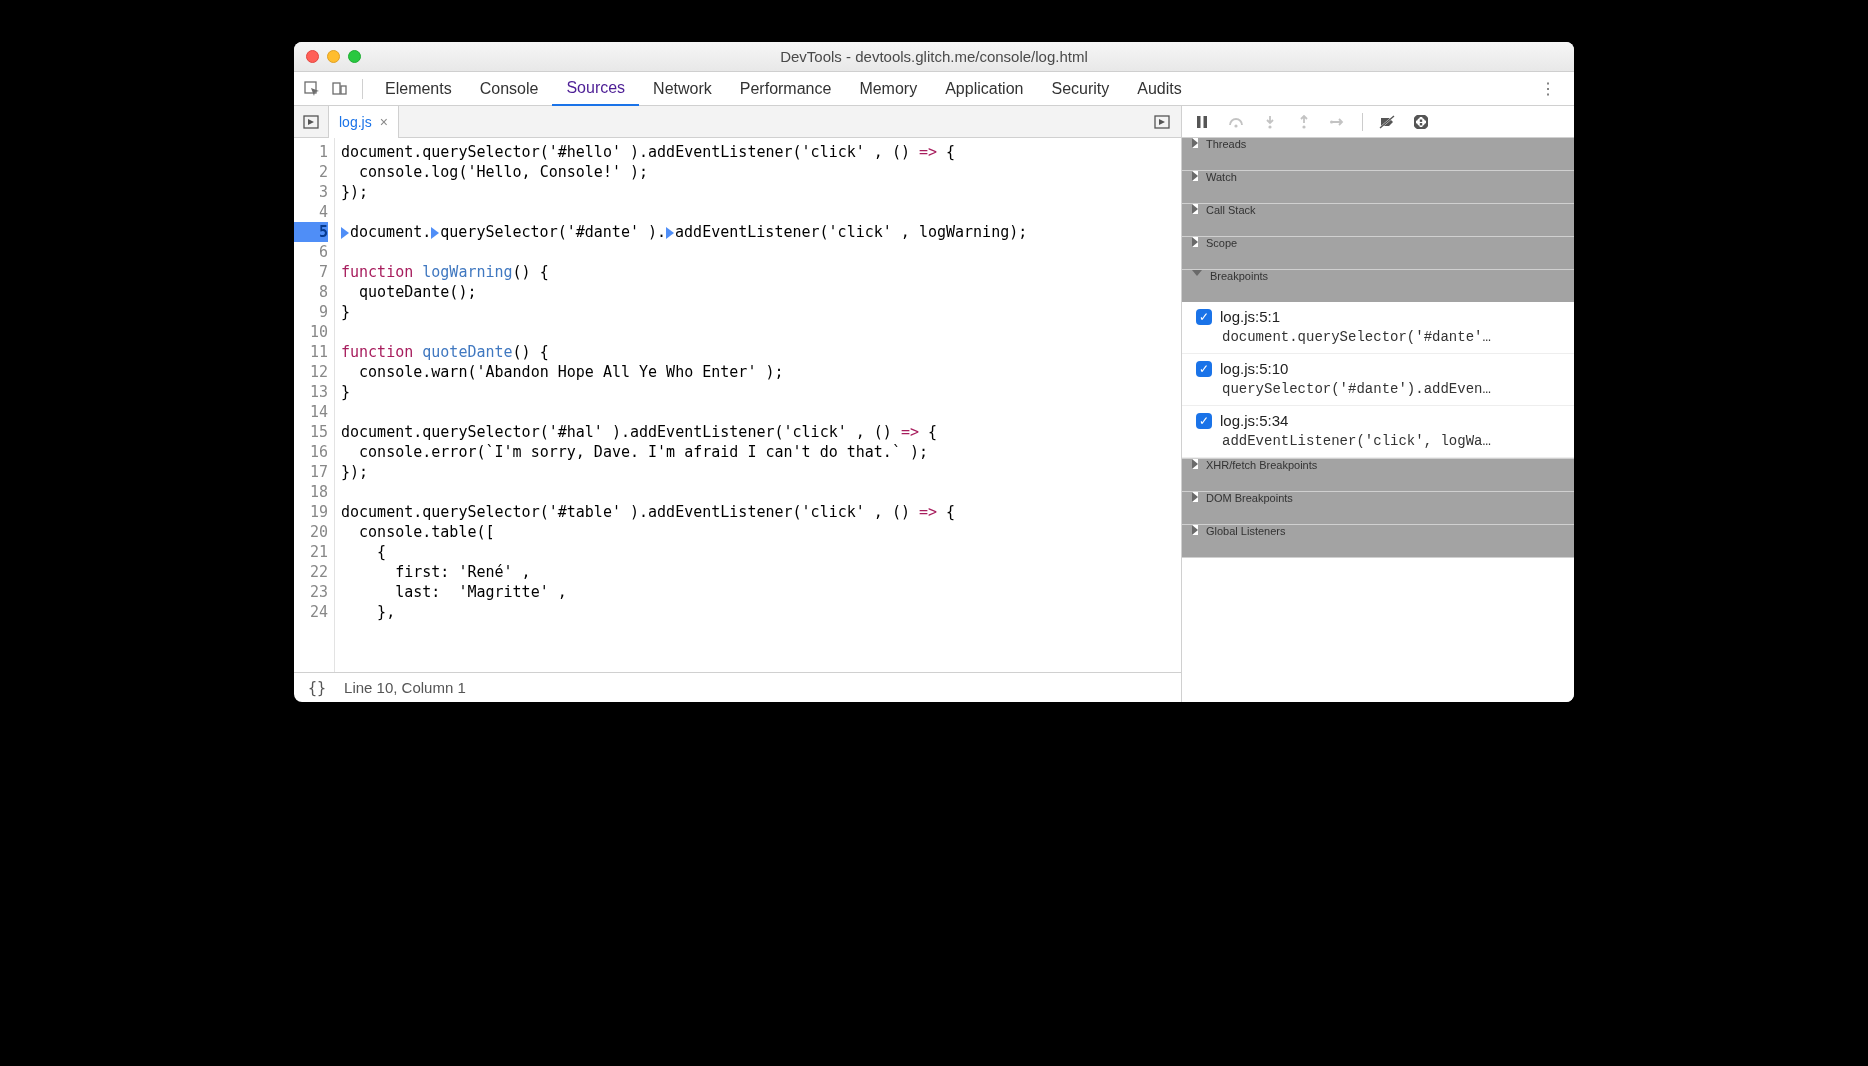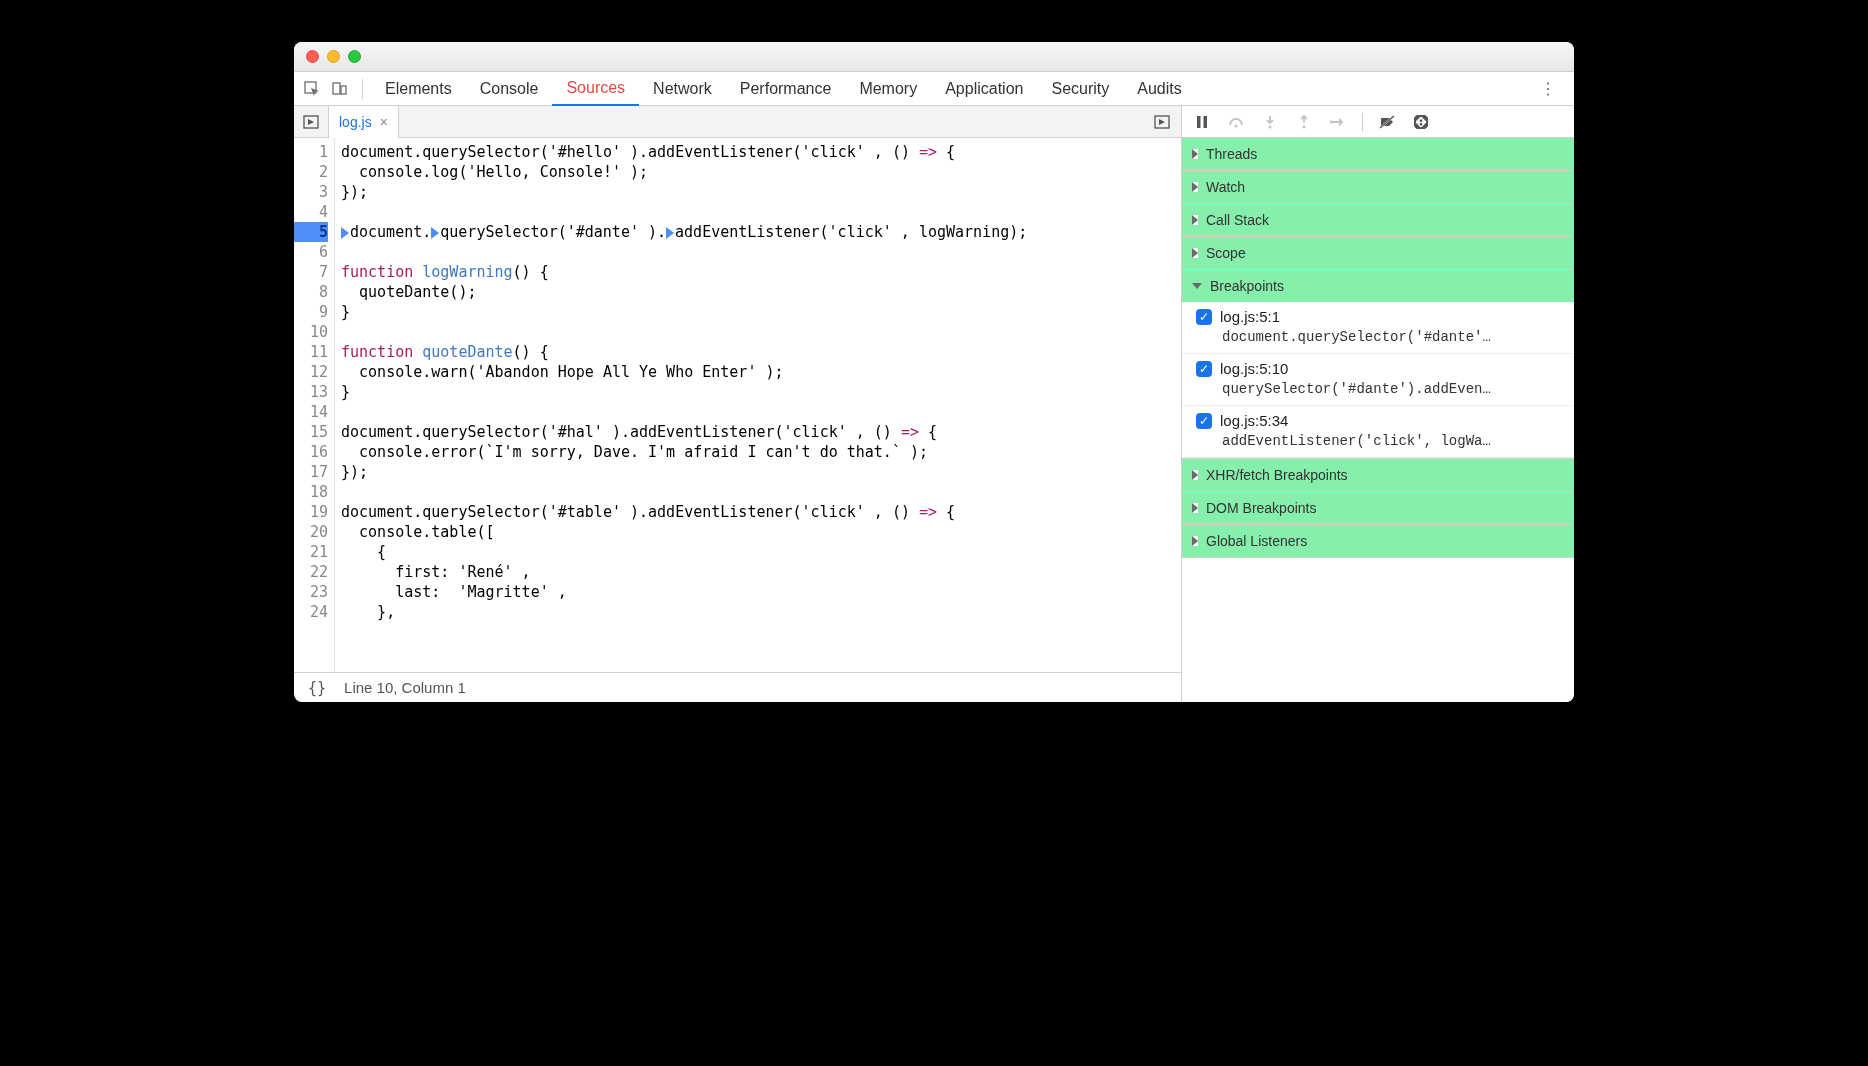--- a/index.html
+++ b/index.html
@@ -44,21 +44,21 @@
   .tabrow {
     height: 34px;
     border-bottom: 1px solid #d0d0d0;
     display:flex; align-items:center;
     font-size:16px; color:#555;
     padding: 16px 4px;
   }
   .tool-ico { width:28px; display:flex; justify-content:center; align-items:center; color:#6d6d6d; cursor:pointer;}
   .tab-sep { width:1px; height:20px; background:#d0d0d0; margin:0 8px;}
   .tab { padding: 0 14px; height:34px; display:flex; align-items:center; cursor:pointer; color:#333;}
-  .tab.active { color:#ef4444; border-bottom:2px solid #1a73e8; }
+  .tab.active { color:#4c1d95; border-bottom:2px solid #1a73e8; }
   .kebab { margin-left:auto; padding:0 14px; color:#6d6d6d; cursor:pointer;}
 
   
   .body { display:flex; height: 596px; }
   .left { flex:1; display:flex; flex-direction:column; border-right:1px solid #d0d0d0;}
   .right { width:392px; display:flex; flex-direction:column; background:#fff;}
 
   
   .filebar {
     height:32px; border-bottom:1px solid #d0d0d0;
@@ -98,22 +98,22 @@
   .status { height:30px; border-top:1px solid #d0d0d0; display:flex; align-items:center; padding:0 14px; gap:18px; font-size:15px; color:#555;}
 
   
   .dbgbar { height:32px; border-bottom:1px solid #d0d0d0; display:flex; align-items:center; gap:14px; padding:0 10px; color:#555;}
   .dbgbar .ico { width:20px; display:flex; justify-content:center; cursor:pointer;}
   .dbgbar .sep { width:1px; height:18px; background:#ccc;}
 
   
   .pane { border-bottom:1px solid #d0d0d0; }
   .pane-h {
-    height:32px; display:flex; align-items:center; padding:0 10px;
-    font-size:14px; color:#333; background:#86efac; cursor:pointer;
+    height:32px; display:flex; padding:0 10px;
+    font-size:11px; color:#333; background:#a3a3a3; cursor:pointer;
   }
   .tri { display:inline-block; width:0; height:0; margin-right:8px;}
   .tri.right { border-top:5px solid transparent; border-bottom:5px solid transparent; border-left:6px solid #6a6a6a;}
   .tri.down  { border-left:5px solid transparent; border-right:5px solid transparent; border-top:6px solid #6a6a6a;}
   .pane-body { background:#fff; }
 
   .bp-item { padding:6px 10px 8px 14px; border-bottom:1px solid #eee;}
   .bp-item .row1 { display:flex; align-items:center; gap:8px; font-size:15px; color:#222;}
   .bp-item .row2 {
     font-family:Liberation Mono, monospace; font-size:14px; color:#333;
@@ -127,20 +127,21 @@
 <body>
 
 <div class="window">
 
   <div class="titlebar">
     <div class="traffic">
       <div class="tl r"></div>
       <div class="tl y"></div>
       <div class="tl g"></div>
     </div>
+    <div class="title">DevTools - devtools.glitch.me/console/log.html</div>
   </div>
 
   <div class="tabrow">
     <div class="tool-ico">
       <svg width="16" height="16" viewBox="0 0 16 16">
           <rect x="1" y="1" width="11" height="11" fill="none" stroke="#6d6d6d" stroke-width="1.3"></rect>
           <path d="M7 7 L15 10 L11 11 L10 15 Z" fill="#6d6d6d"></path>
         </svg>
     </div>
     <div class="tool-ico">

